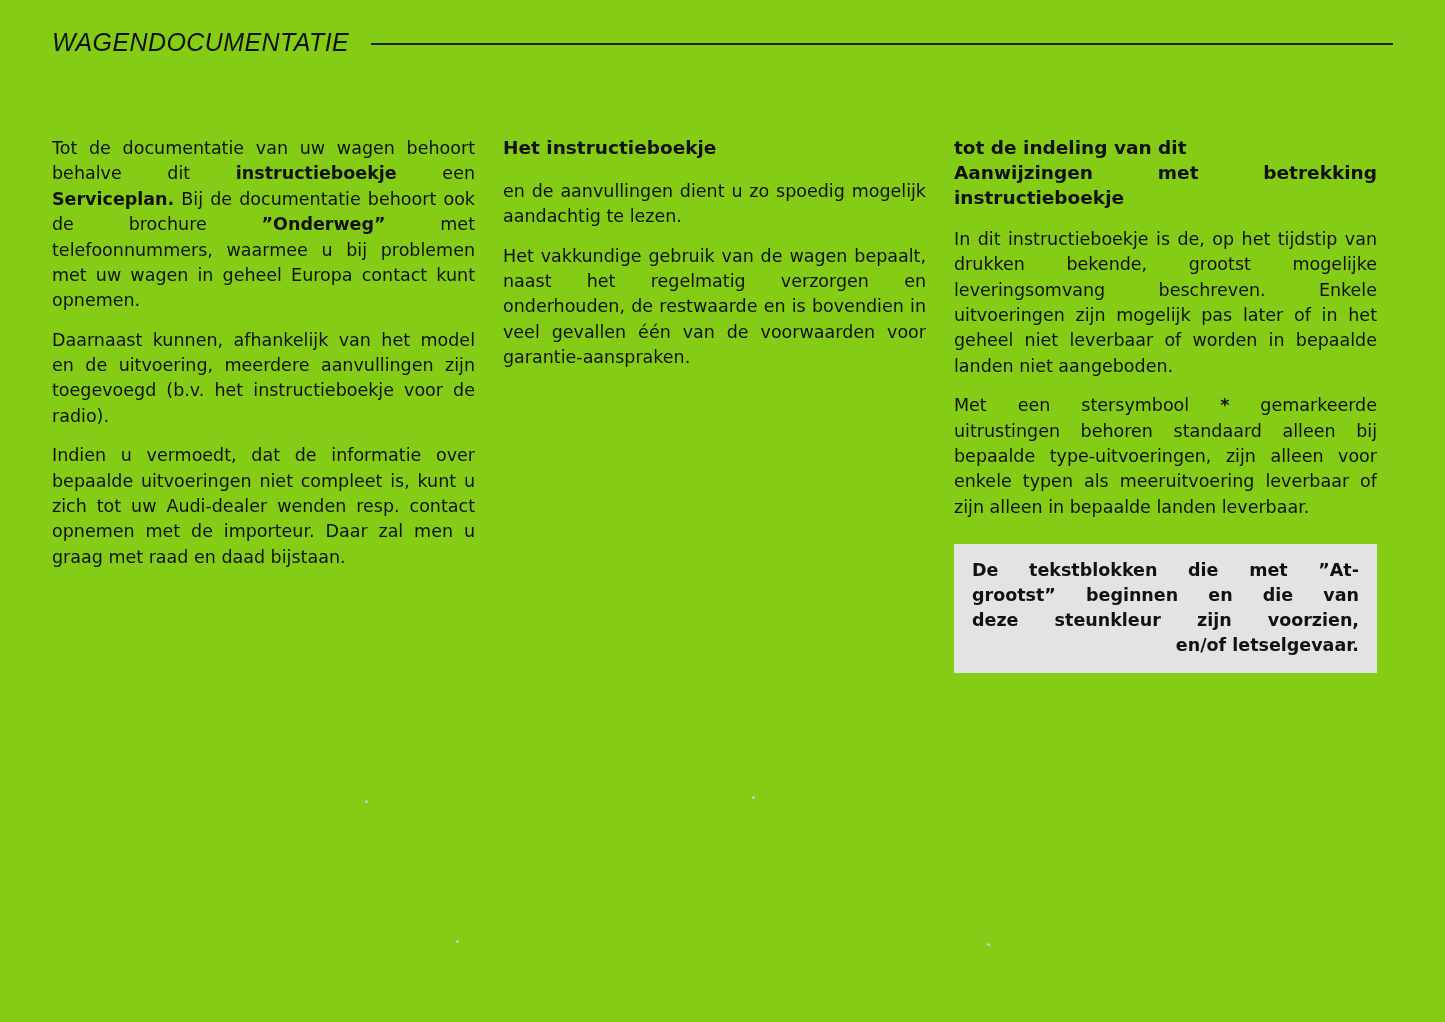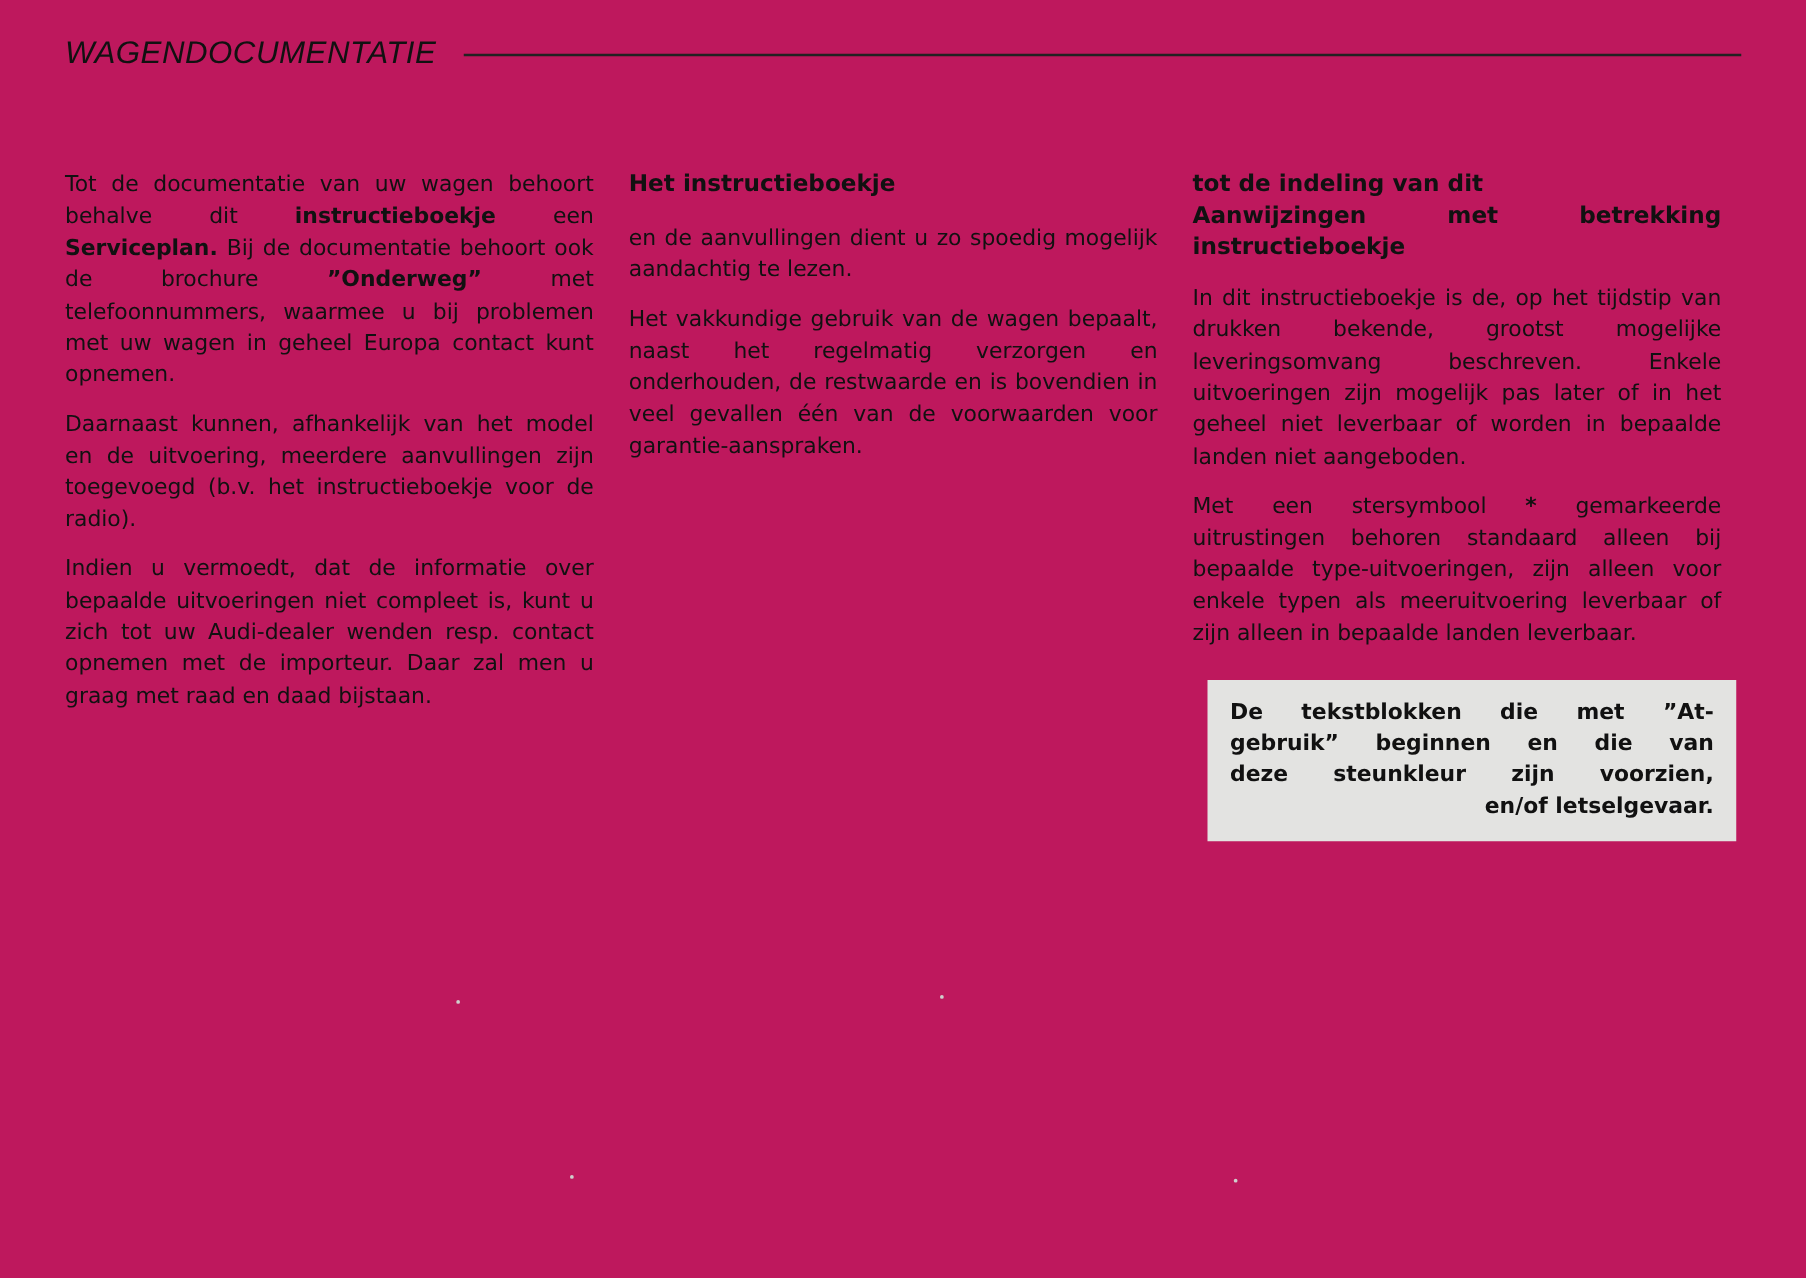--- a/index.html
+++ b/index.html
@@ -11,21 +11,21 @@
     width: 1445px;
     height: 1022px;
     font-family: "DejaVu Sans", sans-serif;
     color: #000000;
     position: relative;
     overflow: hidden;
   }
   .page {
     position: absolute;
     inset: 0;
-    background: #be185d;
+    background: #84cc16;
   }
 
   
   .header {
     position: absolute;
     top: 22px;
     left: 52px;
     right: 52px;
     height: 40px;
     display: flex;
@@ -147,24 +147,24 @@
     </div>
 
     <div class="col col-3">
       <h2 class="justified" id="c3h">
           <span class="line">tot de indeling van dit</span>
           <span class="line" style="text-align-last: justify;">Aanwijzingen met betrekking</span>
           <span class="line">instructieboekje</span>
         </h2>
       <p id="c3p0"><span>In dit instructieboekje is de, op het tijdstip van drukken bekende, grootst mogelijke leveringsomvang beschreven. Enkele uitvoeringen zijn mogelijk pas later of in het geheel niet leverbaar of worden in bepaalde landen niet aangeboden.</span></p>
       <p id="c3p1"><span>Met een stersymbool </span><b>*</b><span> gemarkeerde uitrustingen behoren standaard alleen bij bepaalde type-uitvoeringen, zijn alleen voor enkele typen als meeruitvoering leverbaar of zijn alleen in bepaalde landen leverbaar.</span></p>
-      <div class="attention-box" style="background: rgb(227, 227, 225); margin-left: 12px;">
+      <div class="attention-box" style="background: rgb(227, 227, 225);">
         <p id="c3box">
             <span style="display: block; text-align-last: justify;">De tekstblokken die met ”At-</span>
-            <span style="display: block; text-align-last: justify;">gebruik” beginnen en die van</span>
+            <span style="display: block; text-align-last: justify;">grootst” beginnen en die van</span>
             <span style="display: block; text-align-last: justify;">deze steunkleur zijn voorzien,</span>
             <span style="display: block; text-align: right;">en/of letselgevaar.</span>
           </p>
       </div>
     </div>
 
   </div>
 
   <div class="speck" style="left:365px; top:800px;"></div>
   <div class="speck" style="left:752px; top:796px;"></div>

